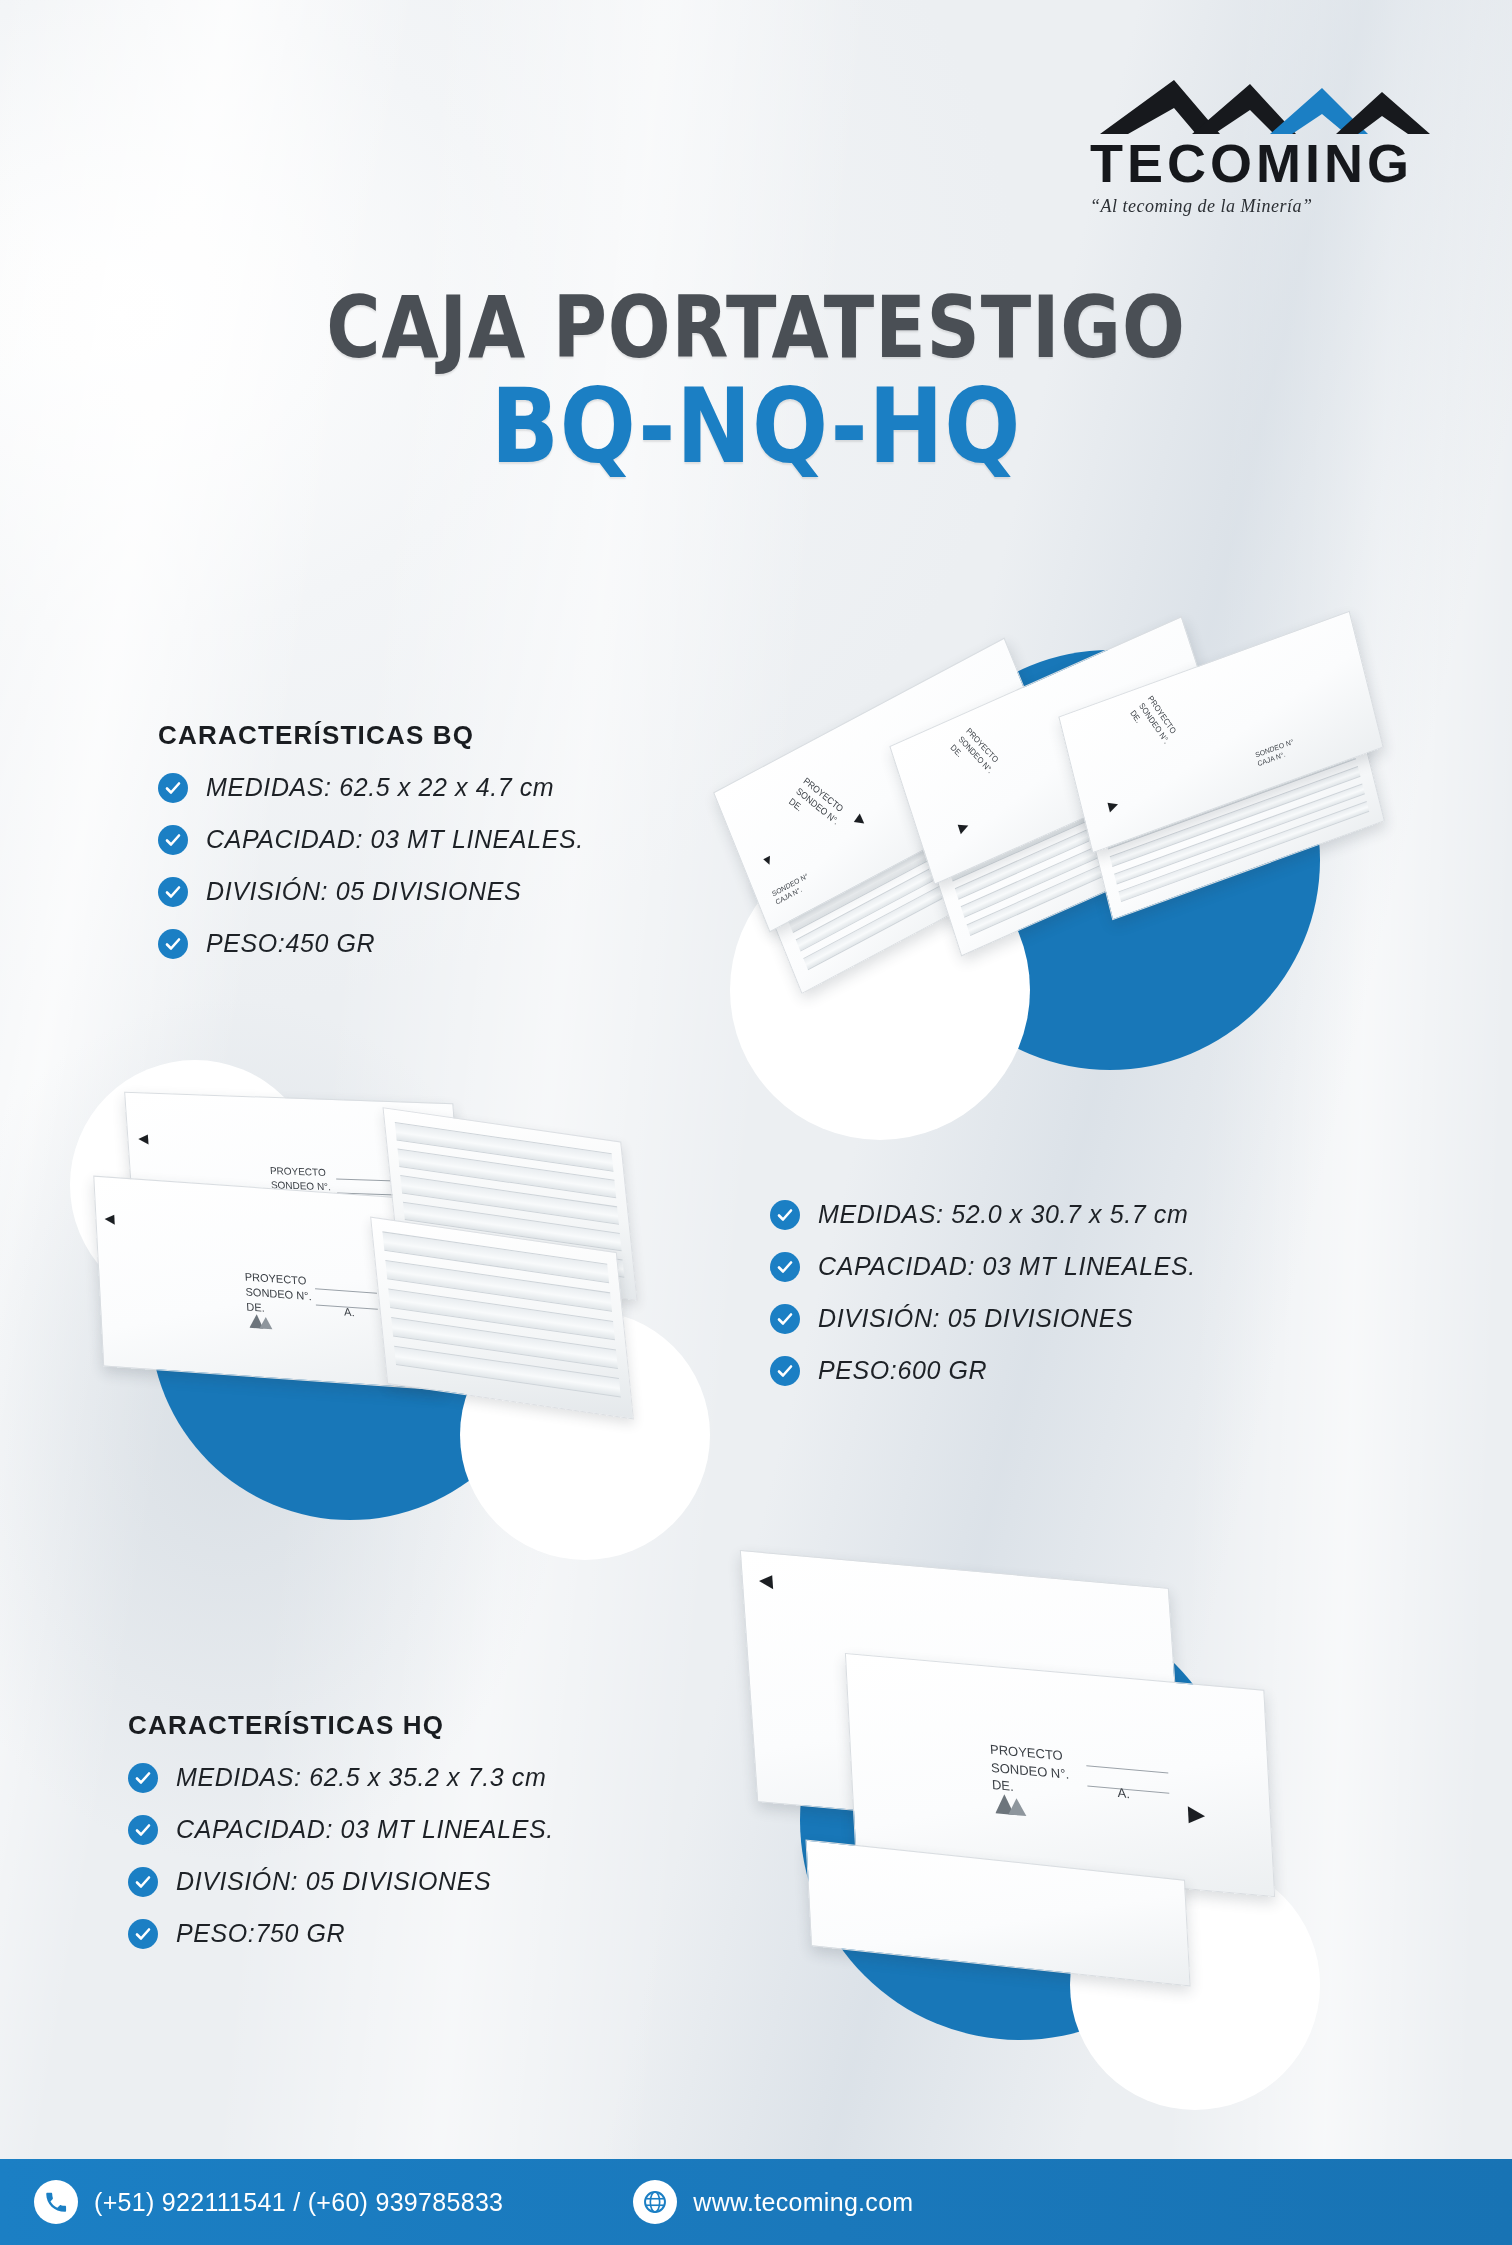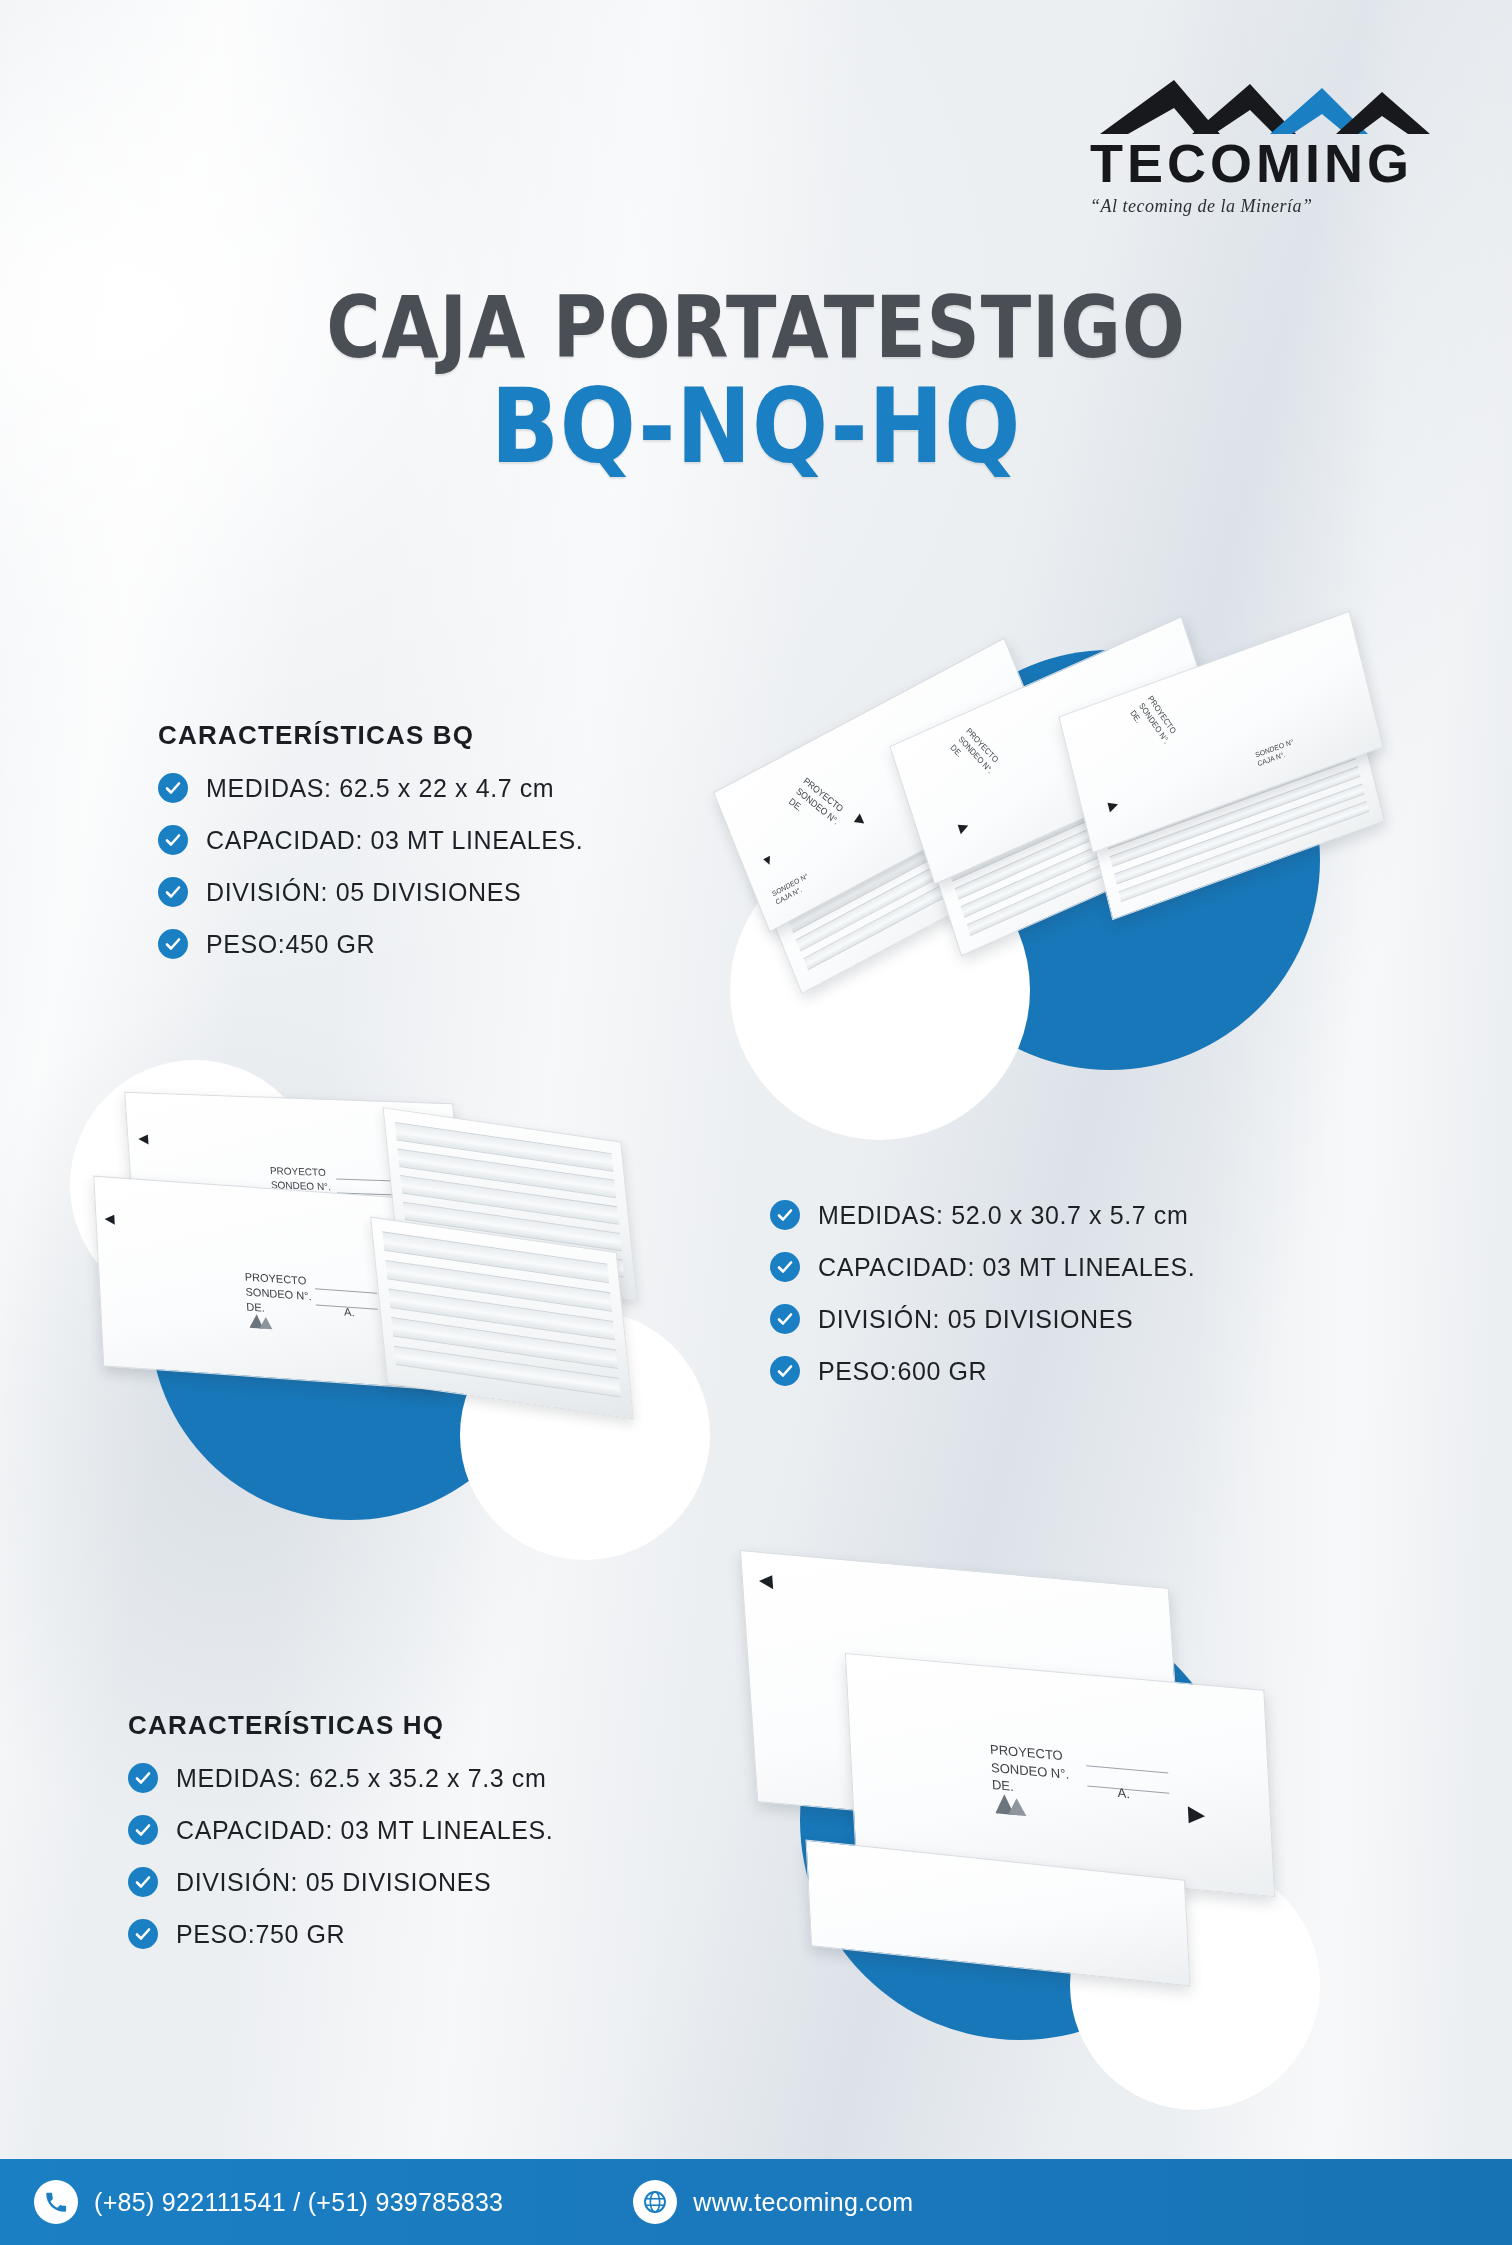--- a/index.html
+++ b/index.html
@@ -100,22 +100,23 @@
     font-family: "Liberation Sans", sans-serif;
     font-weight: bold;
     font-size: 26px;
     letter-spacing: 1.2px;
     color: #1a1d21;
     margin-bottom: 22px;
   }
   .spec ul { list-style: none; }
   .spec li {
     display: flex;
-    align-items: flex-end;
+    align-items: flex-start;
     margin-bottom: 22px;
+    font-style: italic;
   }
   .check {
     flex: 0 0 auto;
     width: 30px; height: 30px;
     border-radius: 50%;
     background: #1b7fc4;
     margin-right: 18px;
     display: flex;
     align-items: center;
     justify-content: center;
@@ -485,21 +486,21 @@
     </ul>
   </div>
 
   <div class="footer">
     <div class="footer-item">
       <span class="fi-ico">
         <svg viewBox="0 0 24 24">
             <path d="M6.6 10.8c1.5 2.9 3.7 5.1 6.6 6.6l2.2-2.2c.3-.3.7-.4 1.1-.3 1.2.4 2.5.6 3.8.6.6 0 1 .4 1 1V20c0 .6-.4 1-1 1C10.4 21 3 13.6 3 4.5c0-.6.4-1 1-1h3.5c.6 0 1 .4 1 1 0 1.3.2 2.6.6 3.8.1.4 0 .8-.3 1.1l-2.2 2.4z" fill="#1b7fc4"></path>
           </svg>
       </span>
-      <span class="fi-text">(+85) 922111541 / (+51) 939785833</span>
+      <span class="fi-text">(+51) 922111541 / (+60) 939785833</span>
     </div>
     <div class="footer-item gap-a">
       <span class="fi-ico">
         <svg viewBox="0 0 24 24">
           <circle cx="12" cy="12" r="9.2" fill="none" stroke="#1b7fc4" stroke-width="1.8"></circle>
           <ellipse cx="12" cy="12" rx="4.3" ry="9.2" fill="none" stroke="#1b7fc4" stroke-width="1.5"></ellipse>
           <line x1="2.9" y1="9" x2="21.1" y2="9" stroke="#1b7fc4" stroke-width="1.5"></line>
           <line x1="2.9" y1="15" x2="21.1" y2="15" stroke="#1b7fc4" stroke-width="1.5"></line>
         </svg>
       </span>

